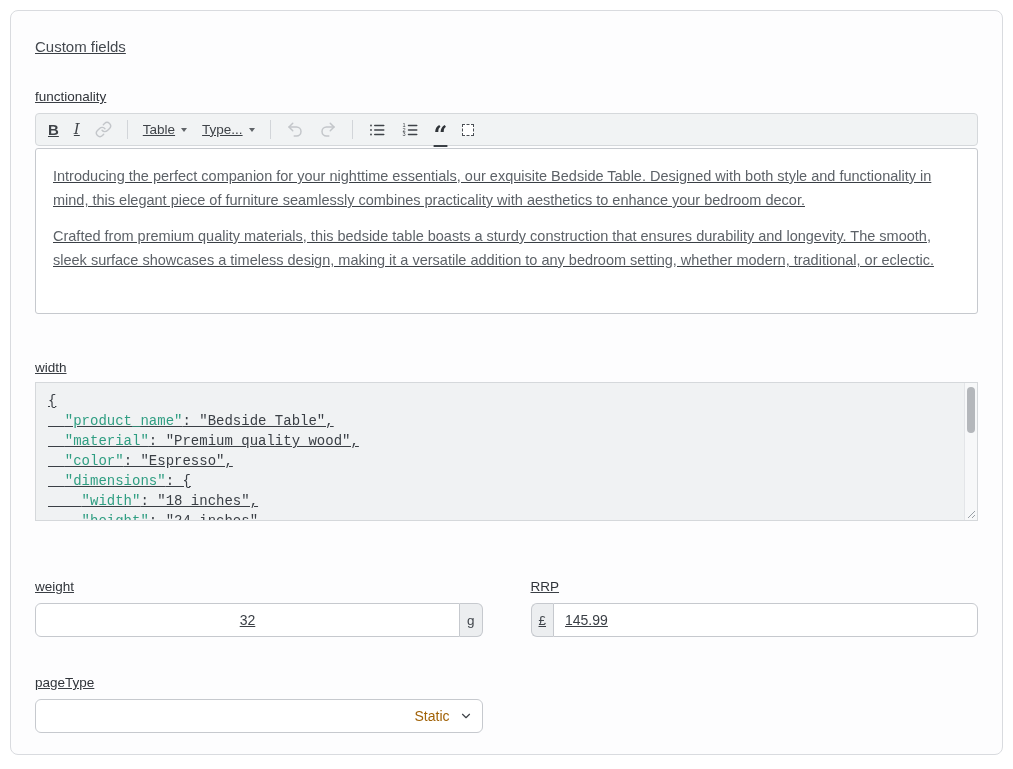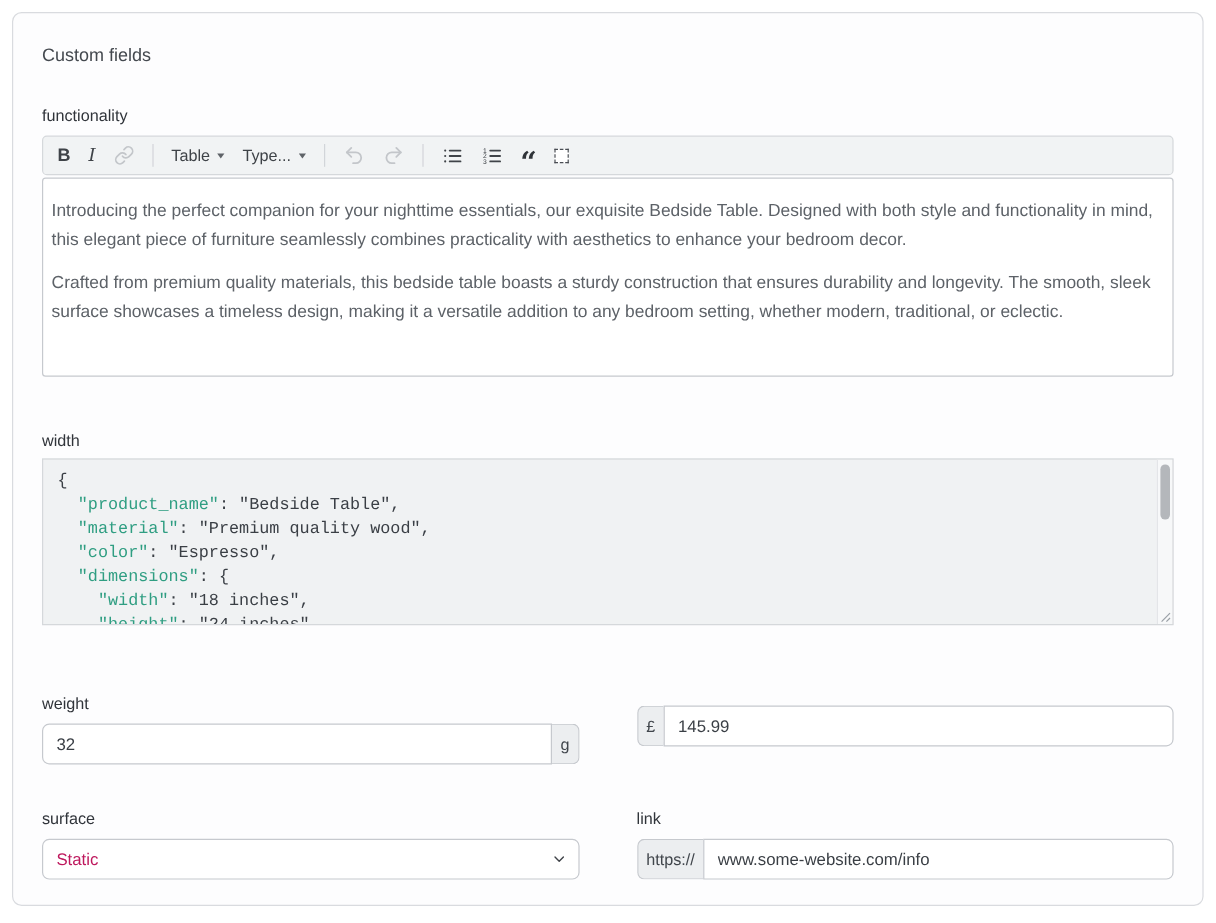--- a/index.html
+++ b/index.html
@@ -10,20 +10,21 @@
     color: #3a3f45;
   }
   .panel {
     margin: 10px;
     width: 993px; height: 745px;
     background: #fdfdfe;
     border: 1px solid #d9dbdf;
     border-radius: 8px;
     padding: 0 24px;
     overflow: hidden;
+    text-decoration: underline;
   }
   .section-title {
     margin: 0; padding-top: 27px;
     font-size: 15px; font-weight: 400; color: #44494f;
   }
   .field-label {
     display: block;
     font-size: 13.5px; color: #30343a;
   }
   .lbl-additional { margin-top: 34px; }
@@ -62,21 +63,21 @@
   .tb-square {
     display: inline-block; width: 12px; height: 12px;
     border: 1px dashed #4a4e54; background: #fff;
   }
   .rte-content {
     margin-top: 2px;
     height: 166px;
     background: #fff;
     border: 1px solid #c6c9ce;
     border-radius: 3px;
-    padding: 0 7px;
+    padding: 0 17px;
     overflow: hidden;
   }
   .rte-content p {
     margin: 0; padding: 0;
     font-size: 14.5px; line-height: 24px; color: #5d6268;
   }
   .rte-content p + p { margin-top: 12px; }
   .rte-content p:first-child { margin-top: 15px; }
   
   .lbl-specs { margin-top: 46px; }
@@ -119,40 +120,41 @@
   .field-grid.row2 { margin-top: 38px; }
   .input-group { display: flex; margin-top: 9px; height: 34px; }
   .text-input {
     flex: 1; min-width: 0;
     height: 34px;
     border: 1px solid #c6c9ce; border-radius: 6px;
     padding: 0 11px;
     font-family: inherit; font-size: 14px; color: #3a3f45;
     background: #fff; outline: none;
   }
-  .input-group .text-input.has-suffix { border-radius: 6px 0 0 6px; }
+  .input-group .text-input.has-suffix { border-radius: 6px 0 0 6px; text-align: center; }
   .input-group .text-input.has-prefix { border-radius: 0 6px 6px 0; }
   .addon {
     display: flex; align-items: center; justify-content: center;
     background: #eceef0;
     border: 1px solid #c6c9ce;
     font-size: 13.5px; color: #41464c;
     padding: 0 7px;
   }
   .addon.suffix { border-left: none; border-radius: 0 6px 6px 0; }
   .addon.prefix { border-right: none; border-radius: 6px 0 0 6px; }
   .select-wrap { position: relative; margin-top: 9px; height: 34px; }
   .select-input {
     width: 100%; height: 34px;
     -webkit-appearance: none; -moz-appearance: none; appearance: none;
     border: 1px solid #c6c9ce; border-radius: 6px;
     background: #fff;
     padding: 0 32px 0 11px;
-    font-family: inherit; font-size: 14px; color: #be185d;
+    font-family: inherit; font-size: 14px; color: #a16207;
     outline: none;
+    text-align: right;
   }
   .select-chevron {
     position: absolute; right: 10px; top: 10px; pointer-events: none;
     display: inline-flex;
   }
   .icon-svg { display: block; }
 </style>
 </head>
 <body>
 
@@ -261,43 +263,37 @@
 
   <div class="field-grid">
     <div>
       <label class="field-label">weight</label>
       <div class="input-group">
         <input class="text-input has-suffix" type="text" value="32" style="">
         <span class="addon suffix">g</span>
       </div>
     </div>
     <div>
+      <label class="field-label">RRP</label>
       <div class="input-group">
         <span class="addon prefix">£</span>
         <input class="text-input has-prefix" type="text" value="145.99" style="">
       </div>
     </div>
   </div>
 
   <div class="field-grid row2">
     <div>
-      <label class="field-label">surface</label>
+      <label class="field-label">pageType</label>
       <div class="select-wrap">
         <select class="select-input">
           <option>Static</option>
         </select>
         <span class="select-chevron">
           <svg class="icon-svg" width="14" height="14" viewBox="0 0 24 24" fill="none" stroke="#3f4348" stroke-width="2" stroke-linecap="round" stroke-linejoin="round">
             <polyline points="6 9 12 15 18 9"></polyline>
           </svg>
         </span>
       </div>
     </div>
-    <div>
-      <label class="field-label">link</label>
-      <div class="input-group">
-        <span class="addon prefix">https://</span>
-        <input class="text-input has-prefix" type="text" value="www.some-website.com/info" style="">
-      </div>
-    </div>
   </div>
 
 </div>
 
 </body></html>

